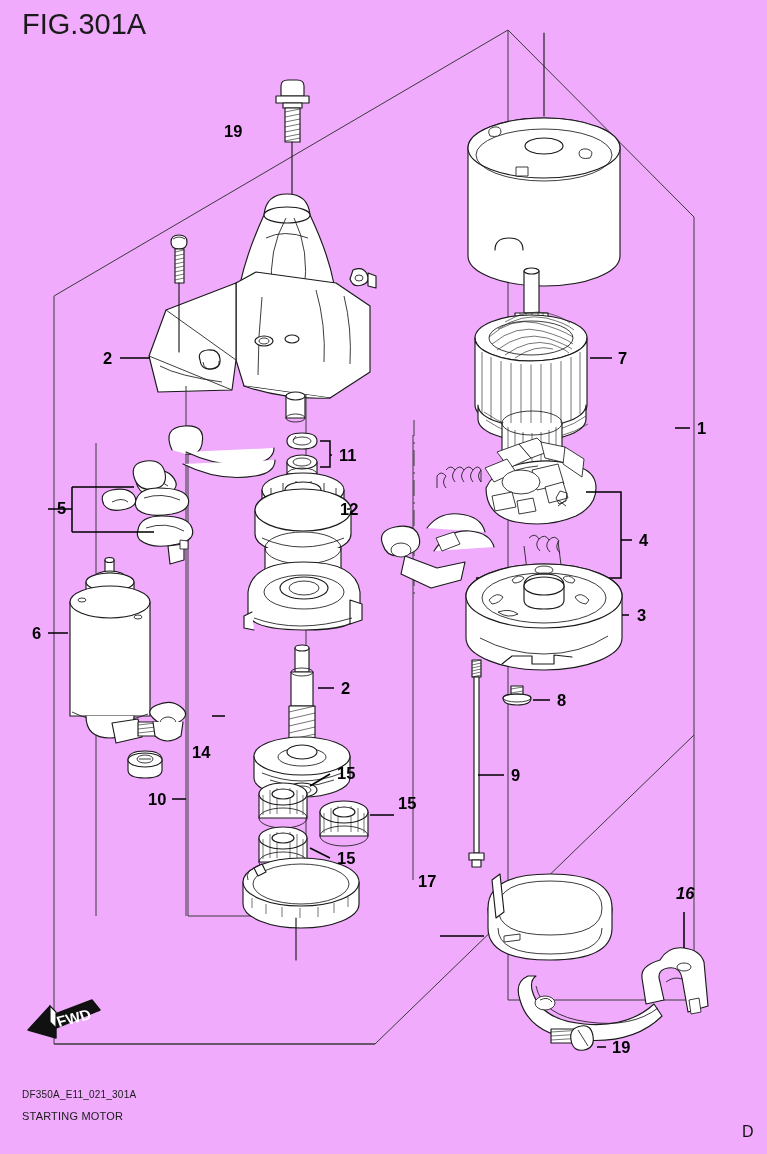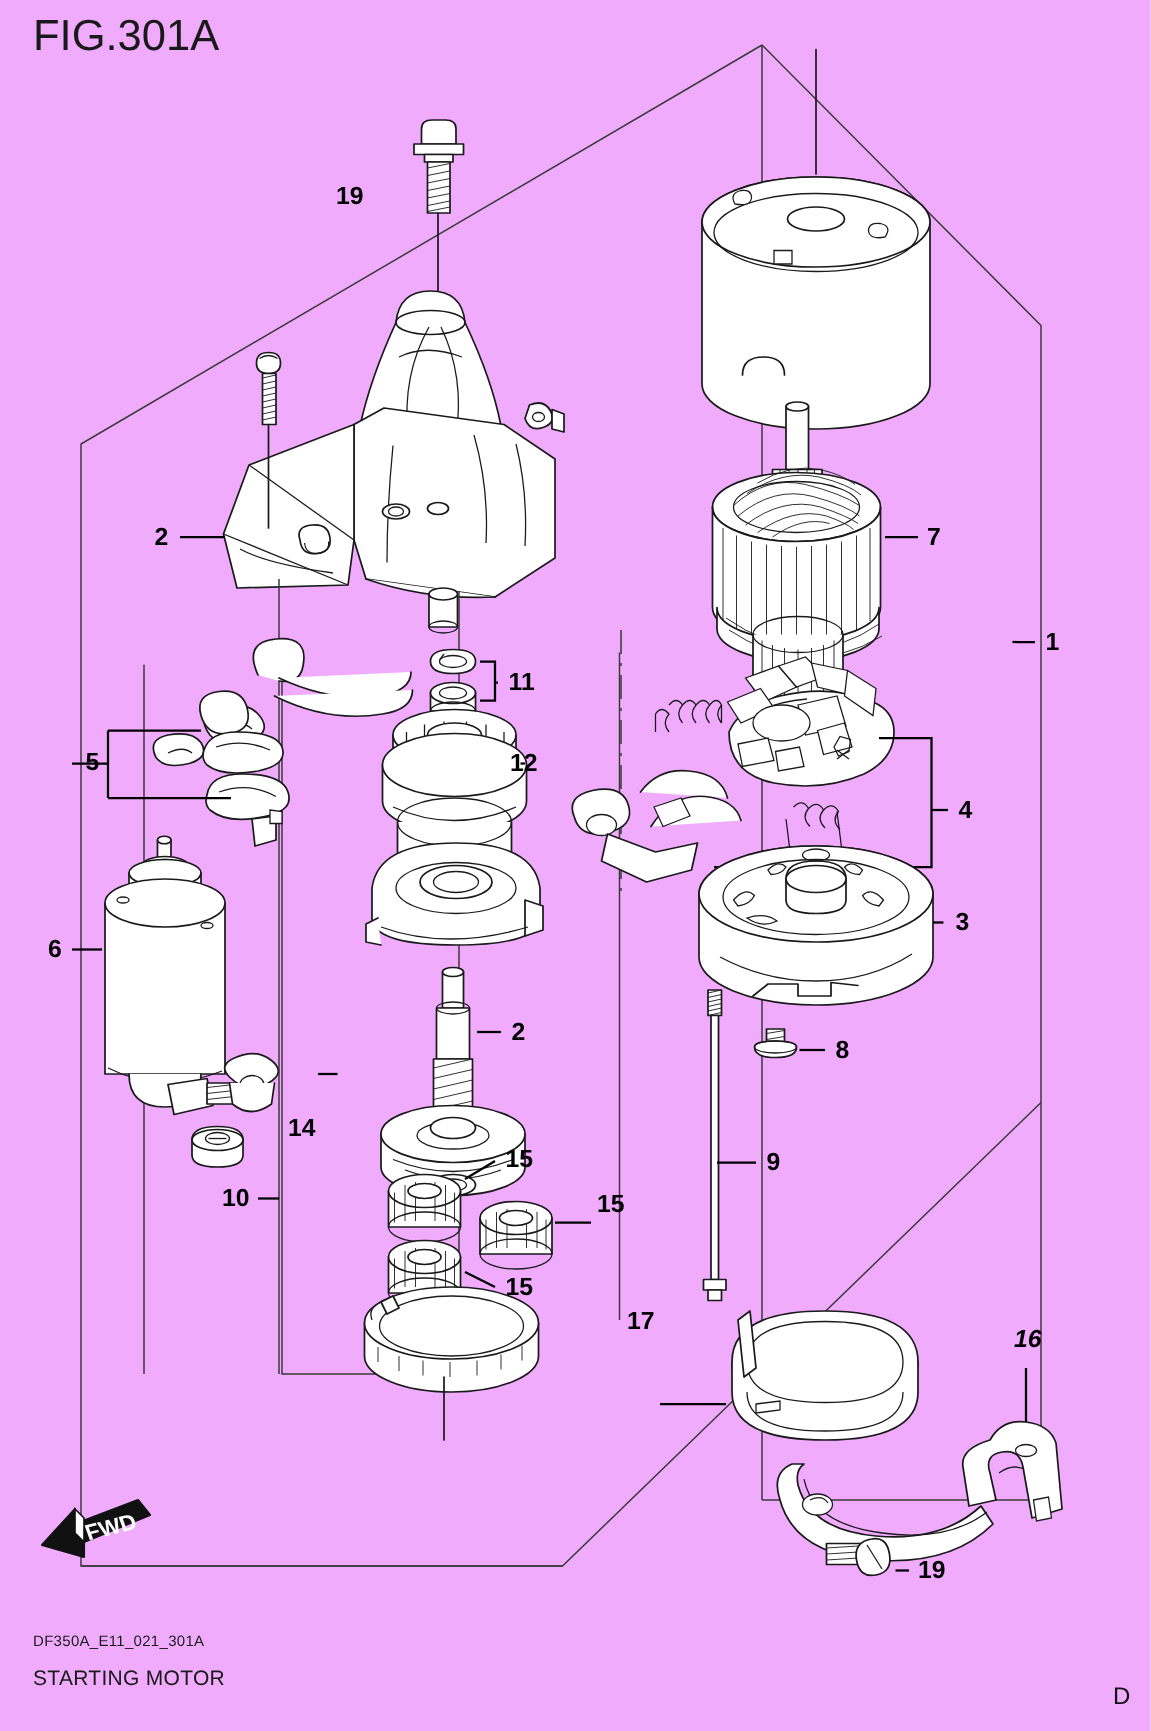--- a/index.html
+++ b/index.html
@@ -18,21 +18,21 @@
     font-size:29px;font-weight:400;letter-spacing:0px;
     color:#1a1a1a;
     font-family:"Liberation Sans", sans-serif;
   }
   #footer-code{
     position:absolute;left:22px;top:1089px;
     font-size:10px;color:#1a1a1a;letter-spacing:.2px;
   }
   #footer-name{
     position:absolute;left:22px;top:1110px;
-    font-size:14px;color:#1a1a1a;letter-spacing:.2px;
+    font-size:11px;color:#1a1a1a;letter-spacing:.2px;
   }
   #page-marker{
     position:absolute;left:742px;top:1123px;
     font-size:16px;color:#111;
   }
 
   #art{position:absolute;left:0;top:0;width:767px;height:1154px;}
 
   .callout{
     position:absolute;

